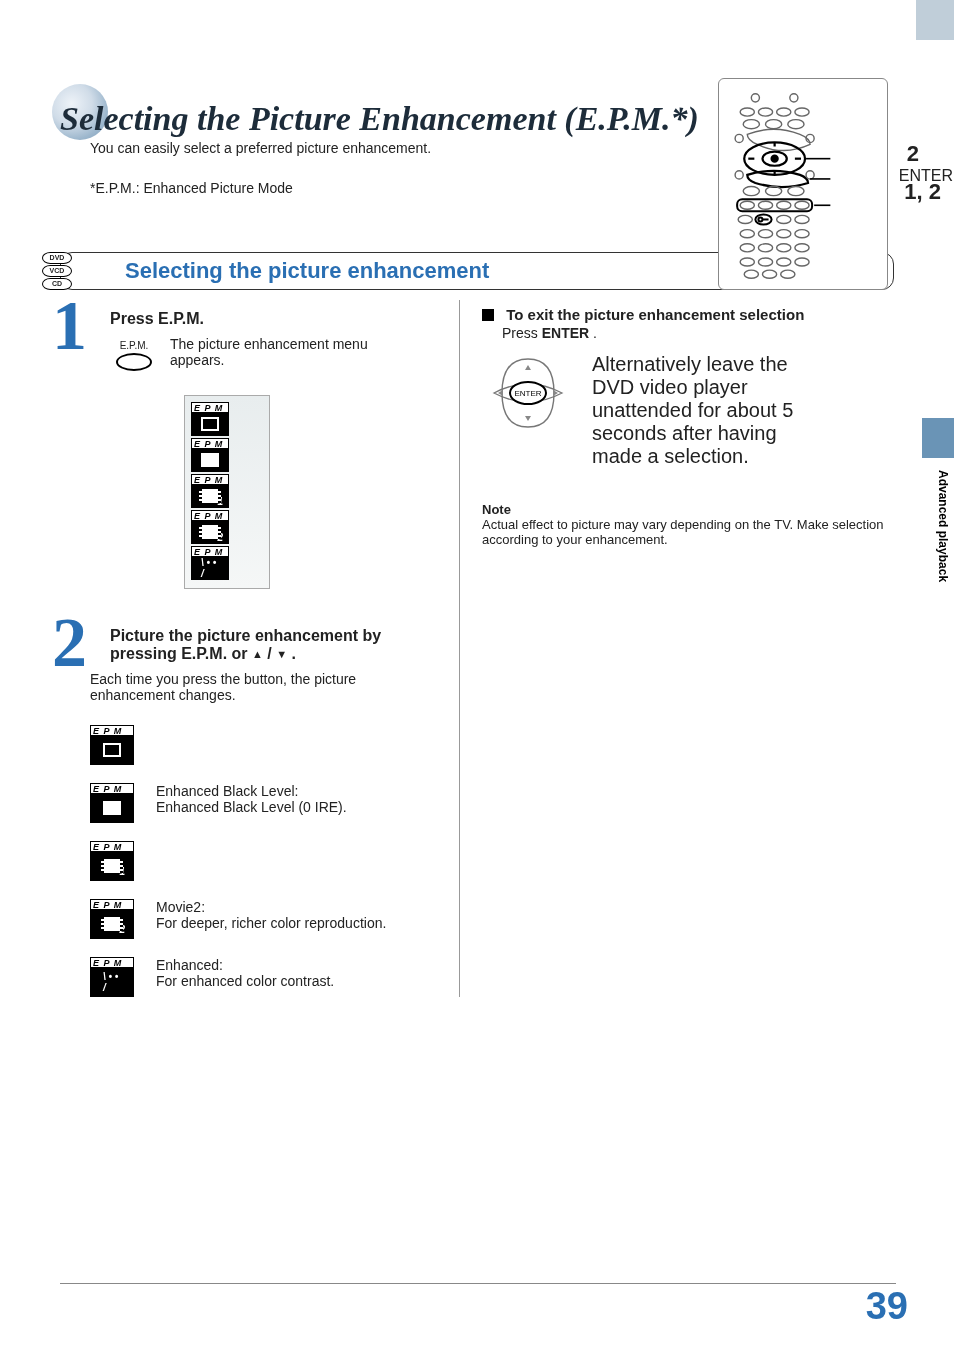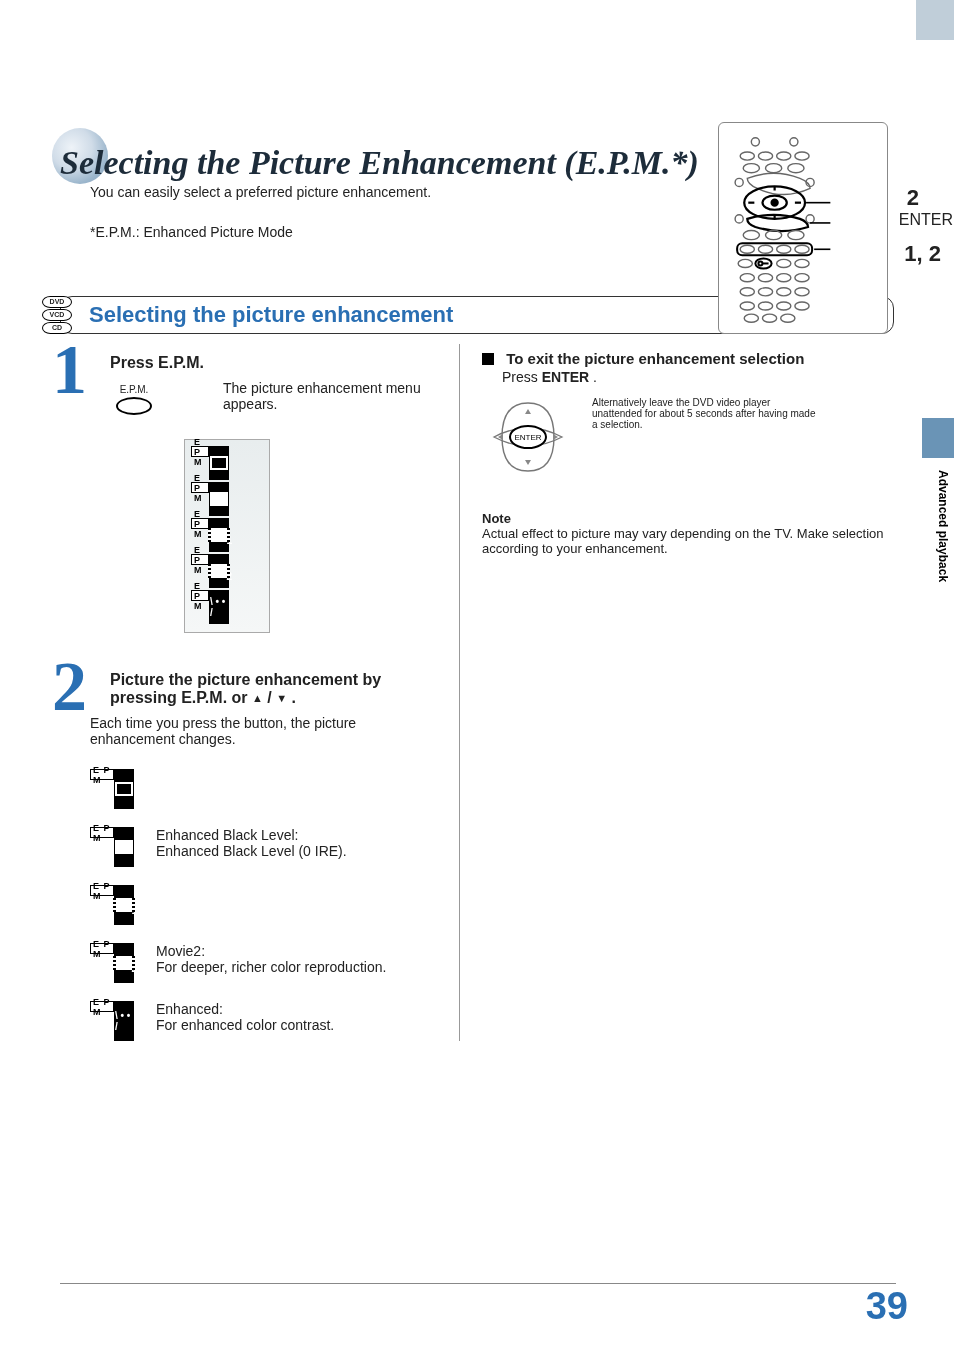--- a/index.html
+++ b/index.html
@@ -15,21 +15,20 @@
   body{
     width:var(--page-w);
     height:var(--page-h);
     position:relative;
     font-family: Helvetica, Arial, sans-serif;
     color:var(--text);
   }
   .page{
     position:absolute; inset:0;
     padding: 40px 60px 40px 60px;
-    margin-top: 44px;
   }
   .top-accent{
     position:absolute; left:0; top:0; width:100%; height:40px;
     background:#fff;
   }
   .top-accent::after{
     content:""; position:absolute; right:0; top:0; width:38px; height:40px;
     background:#c0ced9;
   }
   
@@ -63,21 +62,21 @@
   .dot{stroke:#666; fill:none; stroke-width:1.4;}
   .remote-callout{
     position:absolute; font-weight:bold; font-size:22px;
   }
   .remote-callout.small{font-size:16px; font-weight:normal;}
   
   .section-heading{
     margin-top:56px;
     display:flex; align-items:center;
     border:1px solid #333; border-radius:12px;
-    height:38px; padding:0 10px 0 0;
+    height:38px; padding:0 10px 0 0;gap:36px;
   }
   .disc-stack{
     display:flex; flex-direction:column; gap:1px;
     margin: 0 8px 0 -24px;
     width:40px; align-items:center;
   }
   .disc{
     font-size:7px; font-weight:bold;
     border:1.2px solid #000; border-radius:50% / 90%;
     width:30px; height:12px; line-height:10px;
@@ -108,41 +107,42 @@
   .step-body{font-size:14px;}
   .epm-btn{
     display:flex; flex-direction:column; align-items:center;
     width:48px; margin-top:4px; margin-right:12px;
     font-size:10px;
   }
   .epm-btn .oval{
     width:36px; height:18px; border:2px solid #000; border-radius:50%;
     margin-top:2px;
   }
-  .step1-row{display:flex; align-items:flex-start;justify-content:space-between;}
+  .step1-row{display:flex; align-items:flex-start;}
   
   .epm-menu{
     margin:24px 0 28px 74px;
     width:86px; border:0.5px solid #aaa;
     background: linear-gradient(#e8edee,#f5f7f7);
     padding:6px 6px 8px 6px;
     display:flex; flex-direction:column; gap:2px;
     position:relative;
   }
   .epm-menu::before{
     content:""; position:absolute; left:-20px; top:-8px;
     border-left:0.5px solid #999; border-bottom:0.5px solid #999;
     width:18px; height:10px;
     border-bottom-left-radius:2px;
     transform: rotate(0deg);
     opacity:0;
   }
   .epm-icon{
-    width:38px; height:34px; display:flex; flex-direction:row; align-items:stretch;
+    width:38px; height:34px; display:flex; flex-direction:column; align-items:stretch;
     font-family: Arial, sans-serif;
+    font-style: italic;
   }
   .epm-icon .bar{
     height:11px; background:#fff; color:#000;
     font-size:9px; font-weight:bold; letter-spacing:1px;
     display:flex; align-items:center; padding-left:2px;
     border:1px solid #000;
   }
   .epm-icon .body{
     flex:1; background:#000; display:flex; align-items:center; justify-content:center;
     border:1px solid #000; border-top:none;
@@ -292,21 +292,21 @@
           <ellipse cx="42" cy="184" rx="7" ry="4"></ellipse>
           <ellipse cx="60" cy="184" rx="7" ry="4"></ellipse>
       </g>
 
       <line x1="78" y1="70" x2="102" y2="70" stroke="#000" stroke-width="1.6"></line>
       <line x1="82" y1="90" x2="102" y2="90" stroke="#000" stroke-width="1.6"></line>
       <line x1="86" y1="116" x2="102" y2="116" stroke="#000" stroke-width="1.6"></line>
     </svg>
     <div class="remote-callout" style="right:-32px; top:62px;">2</div>
     <div class="remote-callout small" style="right:-66px; top:88px;">ENTER</div>
-    <div class="remote-callout" style="right:-54px; top:118px;">1, 2</div>
+    <div class="remote-callout" style="right:-54px; top:100px;">1, 2</div>
   </div>
 
   <div class="section-heading">
     <div class="disc-stack">
       <div class="disc">DVD</div>
       <div class="disc">VCD</div>
       <div class="disc">CD</div>
     </div>
     <div class="heading-text">Selecting the picture enhancement</div>
   </div>
@@ -445,21 +445,21 @@
             <path d="M46 6 q26 0 26 34 q0 34 -26 34 q-26 0 -26 -34 q0 -34 26 -34 z"></path>
             <path d="M12 40 q34 -18 68 0 q-34 18 -68 0 z"></path>
             <polygon points="46,12 43,17 49,17" fill="#888" stroke="none"></polygon>
             <polygon points="46,68 43,63 49,63" fill="#888" stroke="none"></polygon>
             <polygon points="16,40 21,37 21,43" fill="#888" stroke="none"></polygon>
             <polygon points="76,40 71,37 71,43" fill="#888" stroke="none"></polygon>
           </g>
           <ellipse cx="46" cy="40" rx="18" ry="11" fill="#fff" stroke="#000" stroke-width="2"></ellipse>
           <text x="46" y="43" text-anchor="middle" font-size="8" font-family="Arial">ENTER</text>
         </svg>
-        <div style="font-size:10px; max-width:230px">Alternatively leave the DVD video player unattended for about 5 seconds after having made a selection.</div>
+        <div style="font-size:20px; max-width:230px">Alternatively leave the DVD video player unattended for about 5 seconds after having made a selection.</div>
       </div>
 
       <div class="note-h">Note</div>
       <div class="note-t">Actual effect to picture may vary depending on the TV.  Make selection according to your enhancement.</div>
     </div>
   </div>
 
 </div>
 
 <div class="side-tab">

